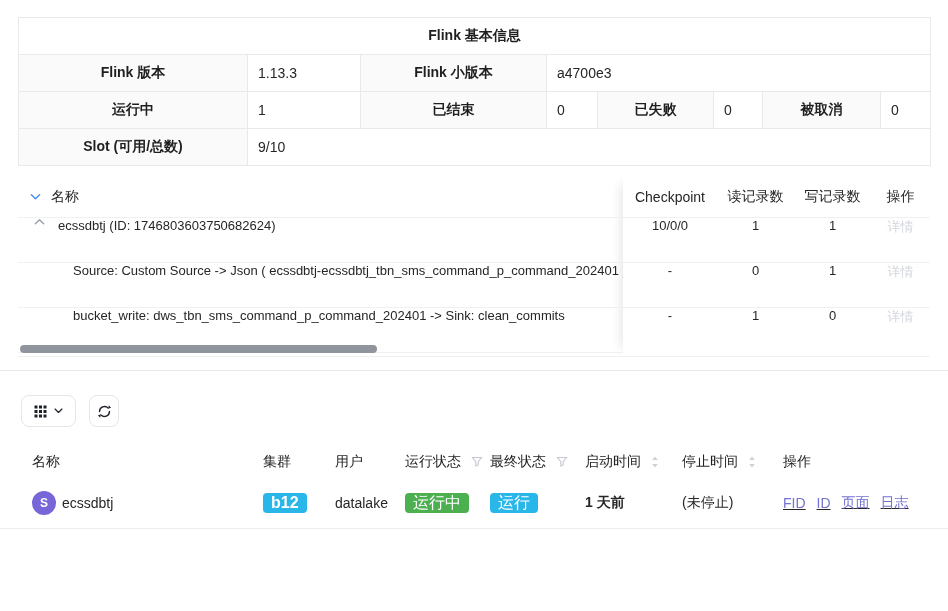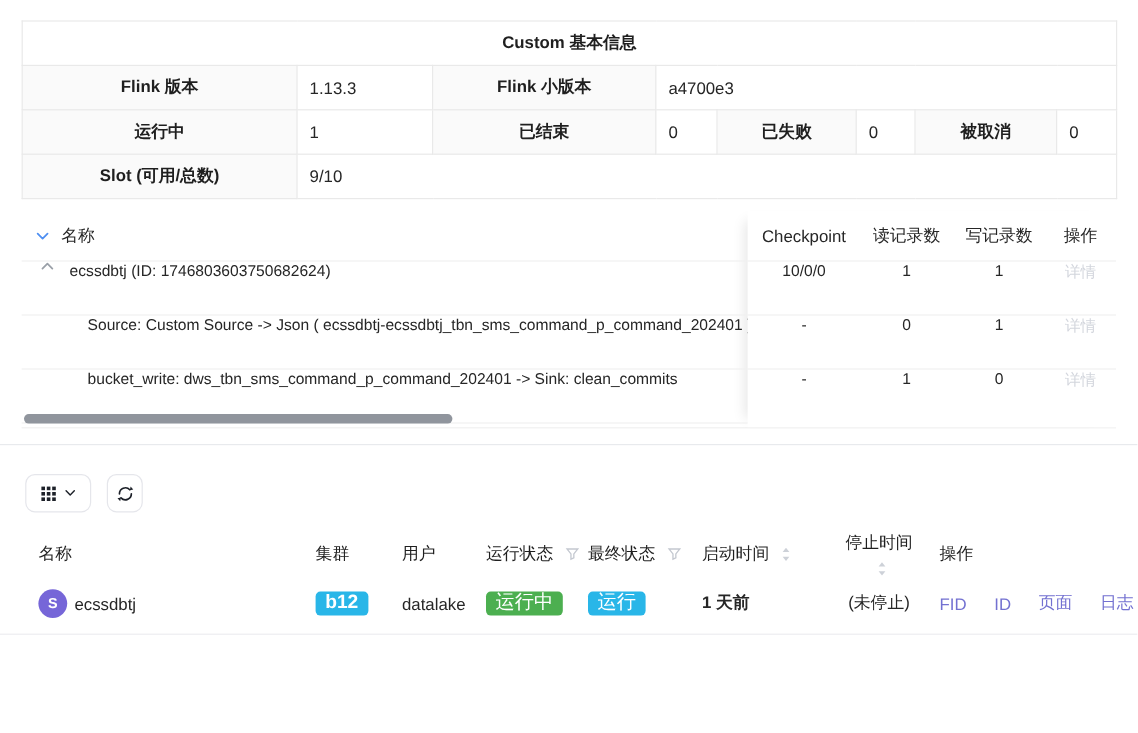--- a/index.html
+++ b/index.html
@@ -46,28 +46,28 @@
   .btn-cols { width: 55px; gap: 7px; }
   .btn-refresh { width: 30px; }
 
   
   .jobs-table { margin-top: 20px; }
   .jt-header { display: flex; padding-left: 32px; height: 30px; align-items: center; font-size: 14px; color: #1f1f1f; }
   .jt-row { display: flex; padding-left: 32px; height: 52px; align-items: center; border-bottom: 1px solid #ededf0; font-size: 14px; }
   .jc { display: flex; align-items: center; gap: 6px; }
   .c-name { width: 231px; } .c-cluster { width: 72px; } .c-user { width: 70px; }
   .c-run { width: 85px; } .c-final { width: 95px; } .c-start { width: 97px; }
-  .c-stop { width: 101px; flex-direction: column; } .c-ops { flex: 1; }
+  .c-stop { width: 101px; } .c-ops { flex: 1; }
   .avatar { width: 24px; height: 24px; border-radius: 50%; background: #7666d8; color: #fff; font-size: 12px; font-weight: 700; display: inline-flex; align-items: center; justify-content: center; flex: none; }
   .tag { display: inline-block; padding: 2px 8px; border-radius: 4px; color: #fff; font-size: 16px; line-height: 16px; }
   .tag-cyan { background: #29b6e8; font-weight: 700; }
   .tag-blue { background: #29b6e8; }
   .tag-green { background: #4caf50; }
   .bold { font-weight: 700; }
-  .ops-links { display: flex; gap: 23px; }
+  .ops-links { display: flex; gap: 11px; text-decoration: underline; }
   .op-link { color: #7371d1; cursor: pointer; text-decoration: none; }
   .hdr-icon { margin-left: 4px; display: inline-flex; cursor: pointer; }
 </style>
 </head>
 <body>
 
 <div>
 
 
   <table class="info-table">
@@ -76,21 +76,21 @@
         <col style="width:113px">
         <col style="width:186px">
         <col style="width:51px">
       <col style="width:116px">
         <col style="width:49px">
         <col style="width:118px">
         <col style="width:50px">
     </colgroup>
     <tbody>
         <tr>
-      <td colspan="8" class="tbl-title">Custom 基本信息</td>
+      <td colspan="8" class="tbl-title">Flink 基本信息</td>
     </tr>
     <tr>
       <td class="lbl">Flink 版本</td>
       <td class="val">1.13.3</td>
       <td class="lbl">Flink 小版本</td>
       <td class="val" colspan="5">a4700e3</td>
     </tr>
     <tr>
       <td class="lbl">运行中</td>
       <td class="val">1</td>

